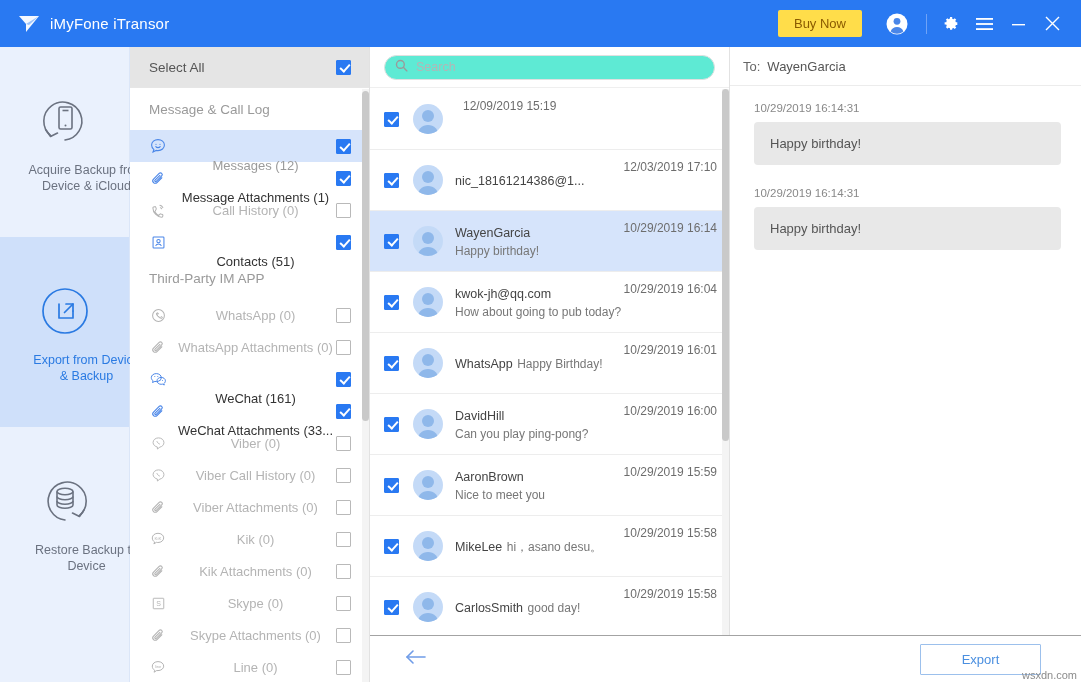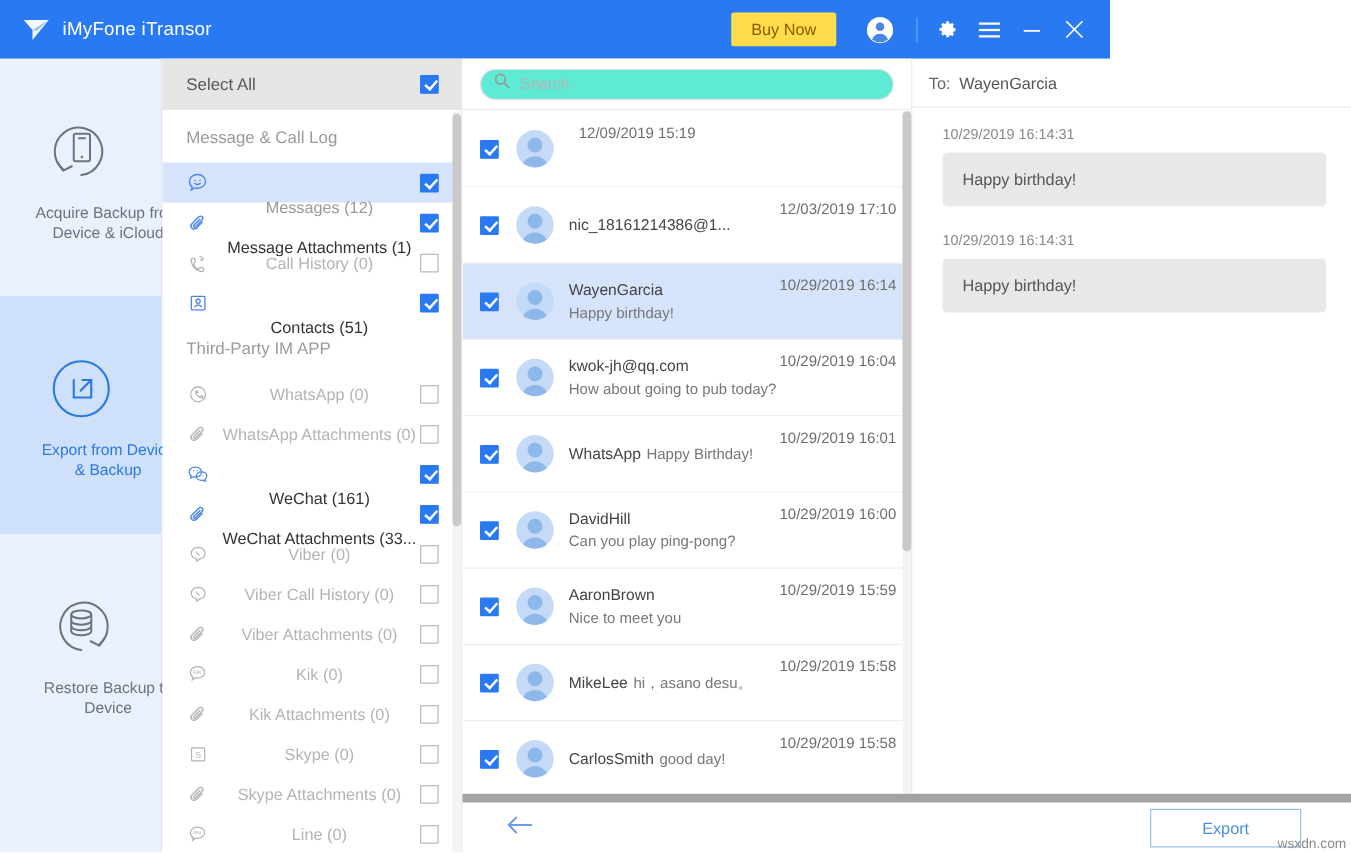--- a/index.html
+++ b/index.html
@@ -6,21 +6,21 @@
   html, body {
     width: 1081px; height: 682px;
     font-family: "Liberation Sans", sans-serif;
     background: #ffffff;
     overflow: hidden;
   }
   #app { position: relative; width: 1081px; height: 682px; }
 
   
   .titlebar {
-    position: absolute; left: 0; top: 0; width: 888px; height: 47px;
+    position: absolute; left: 0; top: 0; width: 1081px; height: 47px;
     background: #2979f2;
     display: flex; align-items: center;
   }
   .logo-wrap { margin-left: 14px; width: 30px; height: 30px; display: flex; align-items: center; justify-content: center; }
   .app-title { color: #ffffff; font-size: 15px; margin-left: 6px; letter-spacing: .2px; }
   .tb-right { margin-left: auto; display: flex; align-items: center; height: 100%; }
   .buy-now {
     background: #ffdd4a; color: #8a5a00; font-size: 13px;
     border: none; border-radius: 2px;
     padding: 6px 16px; cursor: pointer; line-height: 1.2;
@@ -133,21 +133,21 @@
                  border-bottom: 1px solid #ececec; font-size: 13px; color: #555; }
   .detail-head .to-lbl { color: #666; margin-right: 7px; }
   .detail-body { padding: 16px 20px 0 24px; }
   .bubble-time { font-size: 11.5px; color: #888; margin-bottom: 8px; }
   .bubble { background: #e8e8e8; border-radius: 4px; padding: 14px 16px;
             font-size: 13px; color: #555; margin-bottom: 22px; }
 
   
   .bottombar {
     position: absolute; left: 370px; top: 635px; width: 711px; height: 47px;
-    background: #ffffff; border-top: 7px solid #a3a3a3;
+    background: #ffffff; border-top: 1px solid #a3a3a3;
     display: flex; align-items: center; padding: 0 40px 0 32px;
   }
   .back-btn { width: 28px; height: 28px; display: flex; align-items: center;
               justify-content: center; cursor: pointer; color: #6f9ce8; }
   .export-btn {
     margin-left: auto; width: 121px; height: 31px; border: 1px solid #9cc0ec;
     background: #ffffff; color: #4a8fe0; font-size: 13px; cursor: pointer;
     border-radius: 1px; font-family: "Liberation Sans", sans-serif;
   }
   .watermark { position: absolute; right: 4px; bottom: 1px; font-size: 11px;

